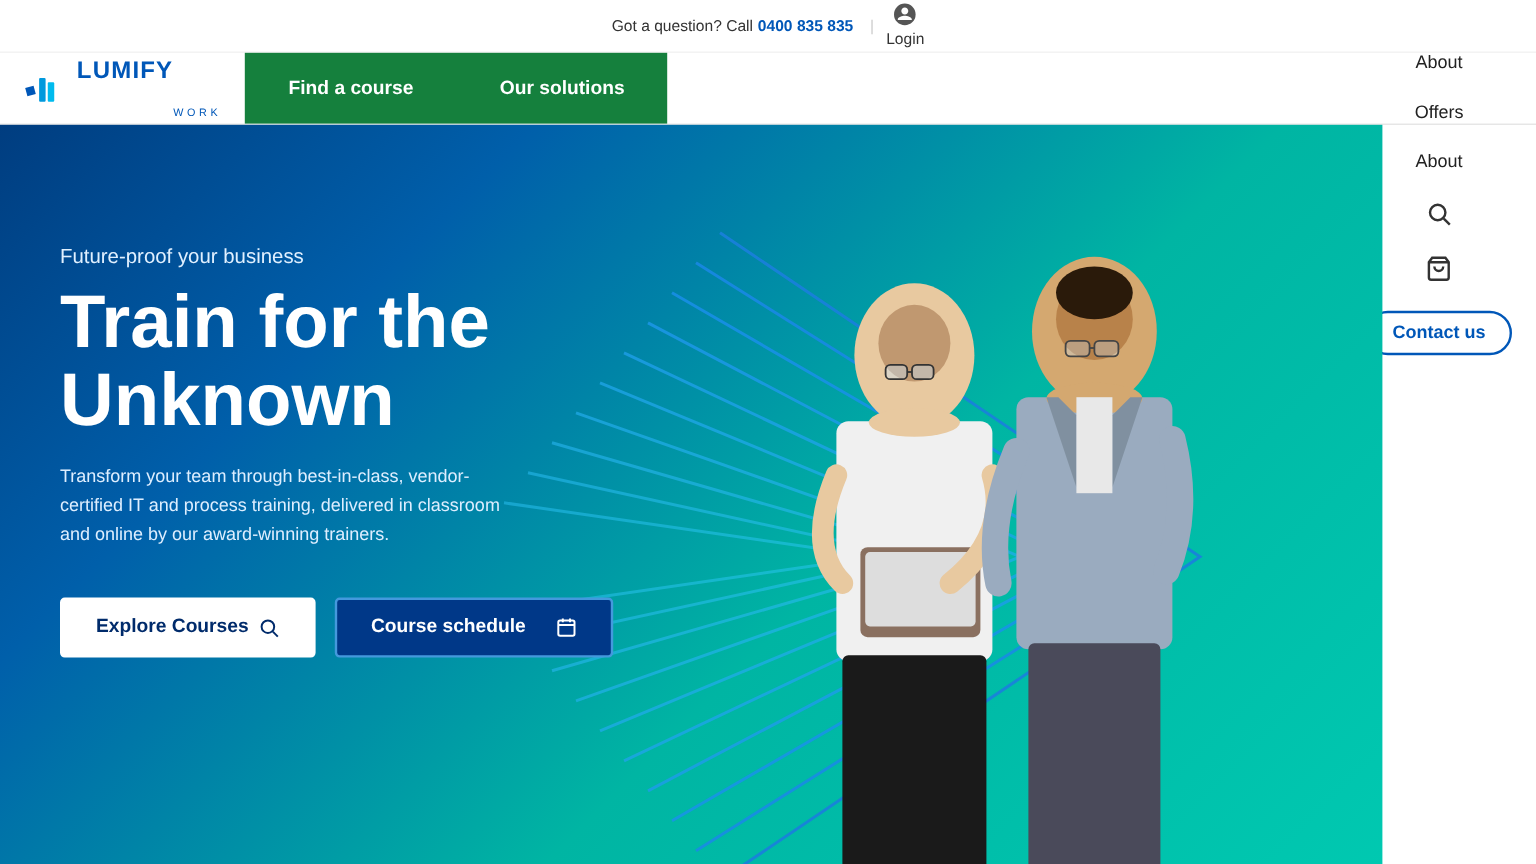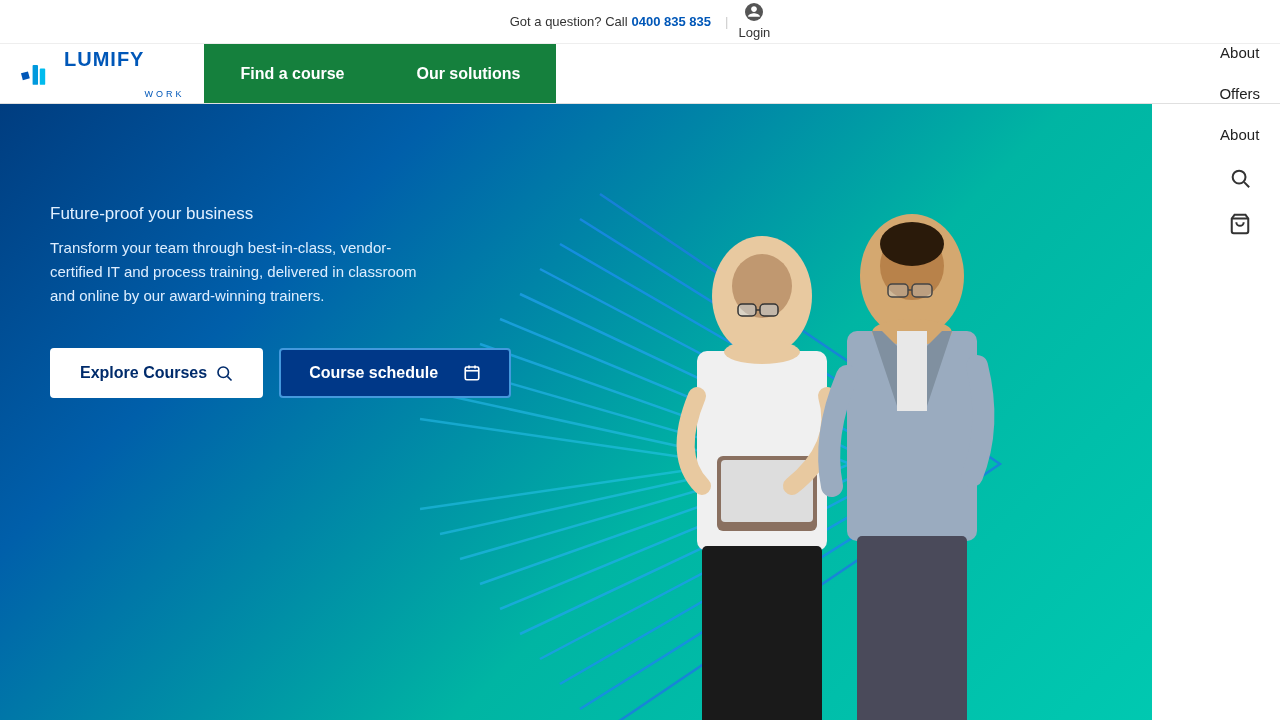--- a/index.html
+++ b/index.html
@@ -223,20 +223,21 @@
           <line x1="16.5" y1="16.5" x2="22" y2="22"></line>
       </svg>
     </span>
     <span class="cart-icon-btn">
       <svg width="22" height="22" viewBox="0 0 24 24" fill="none" stroke="#333" stroke-width="2.2">
         <path d="M6 2L3 6v14a2 2 0 002 2h14a2 2 0 002-2V6l-3-4z"></path>
           <line x1="3" y1="6" x2="21" y2="6"></line>
         <path d="M16 10a4 4 0 01-8 0"></path>
       </svg>
     </span>
+    <button class="contact-btn">Contact us</button>
   </div>
 </div>
 
 <div class="hero">
 
   <div class="chevrons-container">
     <svg class="chevron-svg" viewBox="0 0 750 620" fill="none" xmlns="http://www.w3.org/2000/svg">
 
       <polyline points="200,30 600,300 200,570" stroke="#1a7fdd" stroke-width="2.5" fill="none" opacity="0.9"></polyline>
       <polyline points="180,55 570,300 180,545" stroke="#1a88e8" stroke-width="2.5" fill="none" opacity="0.85"></polyline>
@@ -295,20 +296,24 @@
 
       <path d="M305 200 Q280 260 290 310" stroke="#9aabbf" stroke-width="22" fill="none" stroke-linecap="round"></path>
       <path d="M435 190 Q450 250 430 300" stroke="#9aabbf" stroke-width="22" fill="none" stroke-linecap="round"></path>
 
       <rect x="315" y="360" width="110" height="200" rx="5" fill="#4a4a5a"></rect>
     </svg>
   </div>
 
   <div class="hero-content">
     <p class="hero-tagline">Future-proof your business</p>
+    <h1 class="hero-title">
+      <span>Train for the</span><br>
+      <span>Unknown</span>
+    </h1>
     <p class="hero-desc">Transform your team through best-in-class, vendor-certified IT and process training, delivered in classroom and online by our award-winning trainers.</p>
     <div class="hero-buttons">
       <button class="btn-explore">
         <span>Explore Courses</span>
         <svg width="18" height="18" viewBox="0 0 24 24" fill="none" stroke="#002b6b" stroke-width="2.2">
           <circle cx="11" cy="11" r="7"></circle>
             <line x1="16.5" y1="16.5" x2="22" y2="22"></line>
         </svg>
       </button>
       <button class="btn-schedule">

